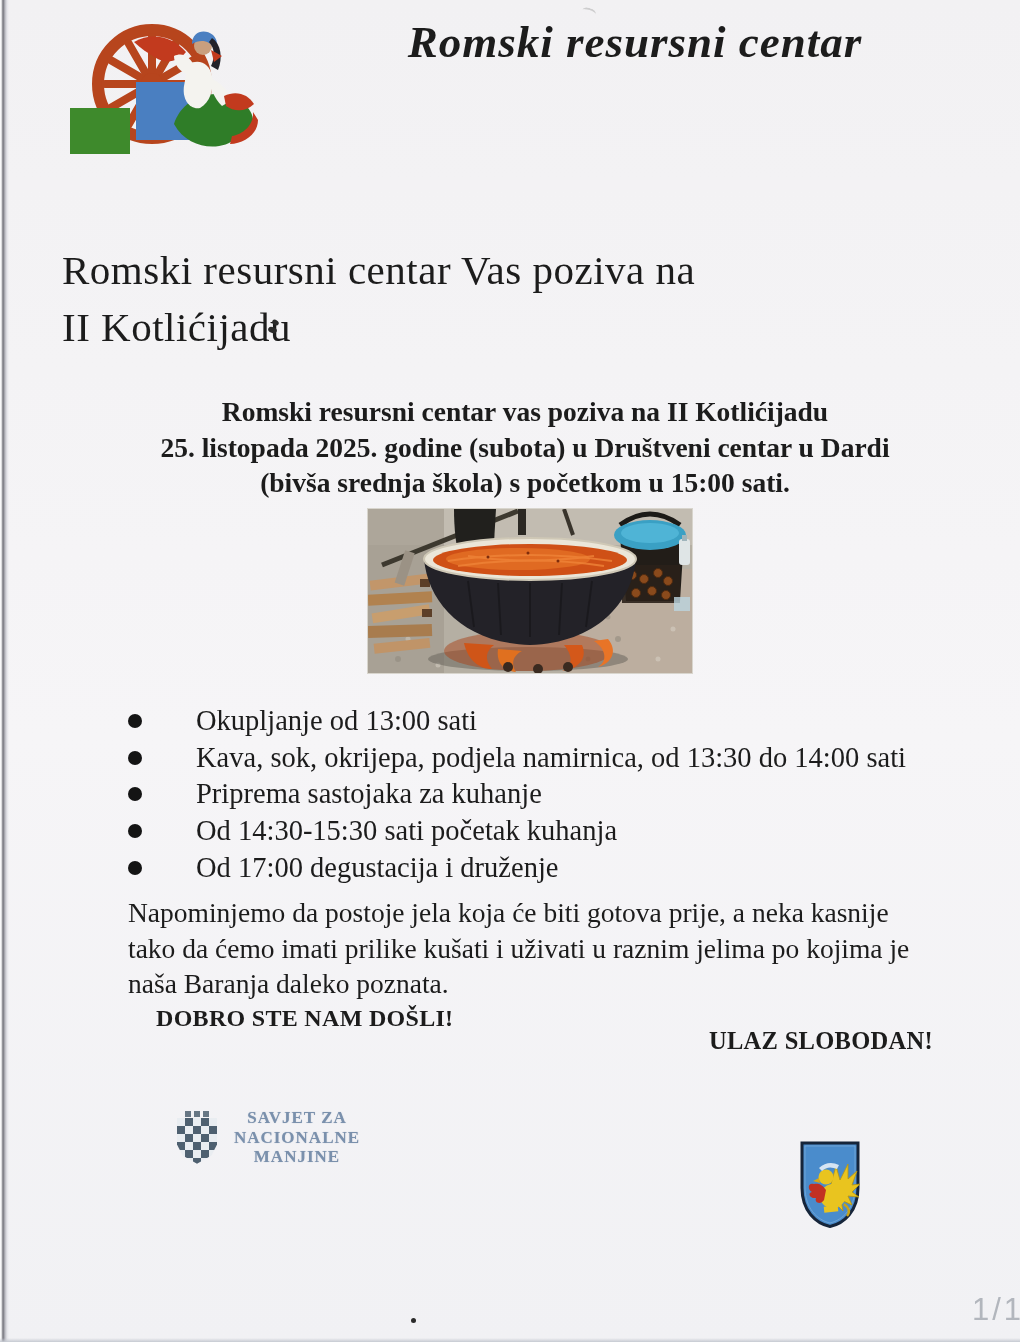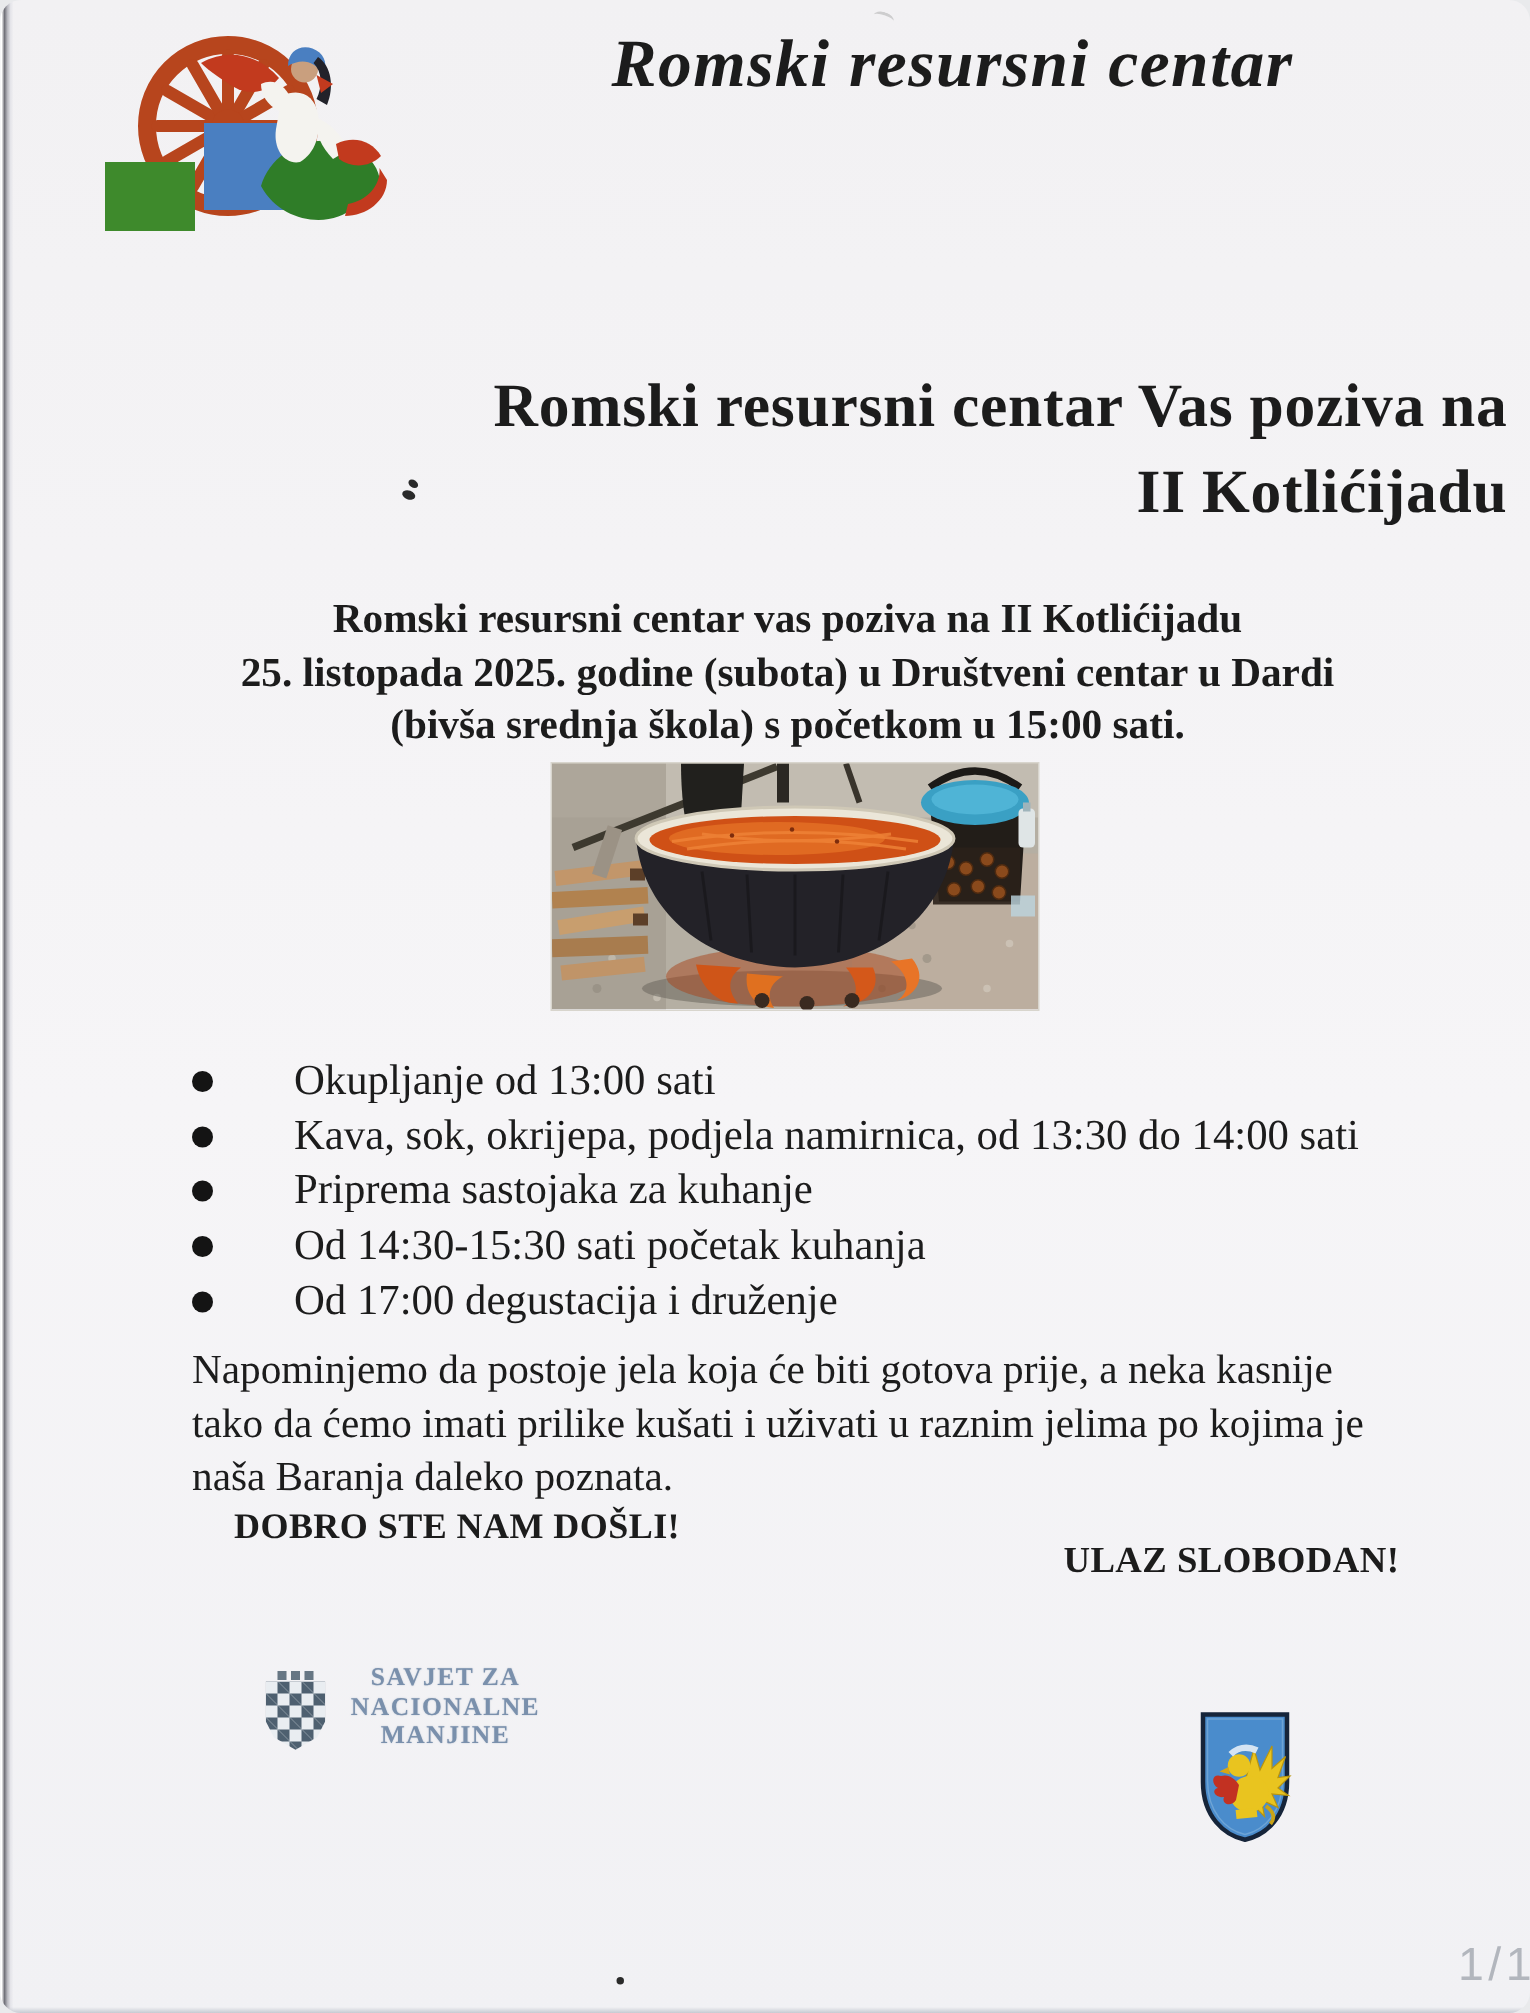--- a/index.html
+++ b/index.html
@@ -1,39 +1,39 @@
 <!DOCTYPE html>
 <html><head>
 <meta charset="utf-8">
 <style>
   html,body{margin:0;padding:0;background:#e9eaec;}
   .page{
     position:relative;width:1020px;height:1342px;overflow:hidden;
     background:linear-gradient(180deg,#f2f1f3 0%,#f6f5f7 55%,#f1f1f4 100%);
-    font-family:"Liberation Serif",serif;color:#1c1c1c;border-radius:14px;
+    font-family:"Liberation Serif",serif;color:#1c1c1c;
   }
   .scan-edge-left{position:absolute;left:0;top:0;bottom:0;width:9px;
     background:linear-gradient(90deg,#f3f3f5 0px,#ffffff 1px,#72727a 3px,#b9b9c0 5px,#e4e4e9 7px,rgba(246,245,247,0) 9px);}
   .scan-edge-bottom{position:absolute;left:0;right:0;bottom:0;height:4px;
     background:linear-gradient(180deg,rgba(0,0,0,0),#c6cad2);}
   .brand{position:absolute;top:16px;left:320px;width:630px;text-align:center;
     font-style:italic;font-weight:700;font-size:45px;letter-spacing:1px;}
   .logo-roma{position:absolute;left:64px;top:16px;}
-  .main-title{position:absolute;top:242px;left:62px;right:15px;text-align:right;
-    font-weight:700;font-size:41px;line-height:57px;letter-spacing:0.5px;}
+  .main-title{position:absolute;top:242px;left:62px;right:15px;text-align:left;
+    font-weight:400;font-size:41px;line-height:57px;letter-spacing:0.5px;}
   .intro{position:absolute;top:394px;left:55px;right:25px;text-align:center;
     font-weight:700;font-size:27.5px;line-height:35.5px;}
   .photo{position:absolute;left:368px;top:509px;width:324px;height:164px;box-shadow:0 0 0 1px #d8d5cd;}
   .schedule{position:absolute;left:128px;top:703px;list-style:none;margin:0;padding:0;}
   .schedule li{display:flex;align-items:center;height:36.6px;font-size:28.5px;gap:36px;}
   .bullet{width:14px;height:14px;border-radius:50%;background:#141414;margin-right:18px;flex:0 0 auto;}
   .note{position:absolute;left:128px;top:895px;width:794px;font-size:27.5px;line-height:35.6px;}
   .welcome{position:absolute;left:128px;top:1005px;font-weight:700;font-size:24px;letter-spacing:0.3px;margin-left:28px;}
   .free-entry{position:absolute;right:87px;top:1027px;font-weight:700;font-size:24.5px;letter-spacing:0.3px;}
-  .council{position:absolute;left:176px;top:1108px;display:flex;align-items:flex-end;}
+  .council{position:absolute;left:176px;top:1108px;display:flex;align-items:center;}
   .council-shield-wrap{width:42px;}
   .crown{display:flex;gap:3px;width:fit-content;margin:0 auto 1px auto;}
   .crown span{display:block;width:6px;height:6px;background:#4e6070;opacity:.85;}
   .shield-check{width:40px;height:46px;margin:0 auto;
     background-color:#e9edf1;
     background-image:
       linear-gradient(45deg,#4e6070 25%,transparent 25%,transparent 75%,#4e6070 75%),
       linear-gradient(45deg,#4e6070 25%,transparent 25%,transparent 75%,#4e6070 75%);
     background-size:16px 16px;background-position:0 0,8px 8px;
     clip-path:polygon(0 0,100% 0,100% 58%,86% 82%,50% 100%,14% 82%,0 58%);

